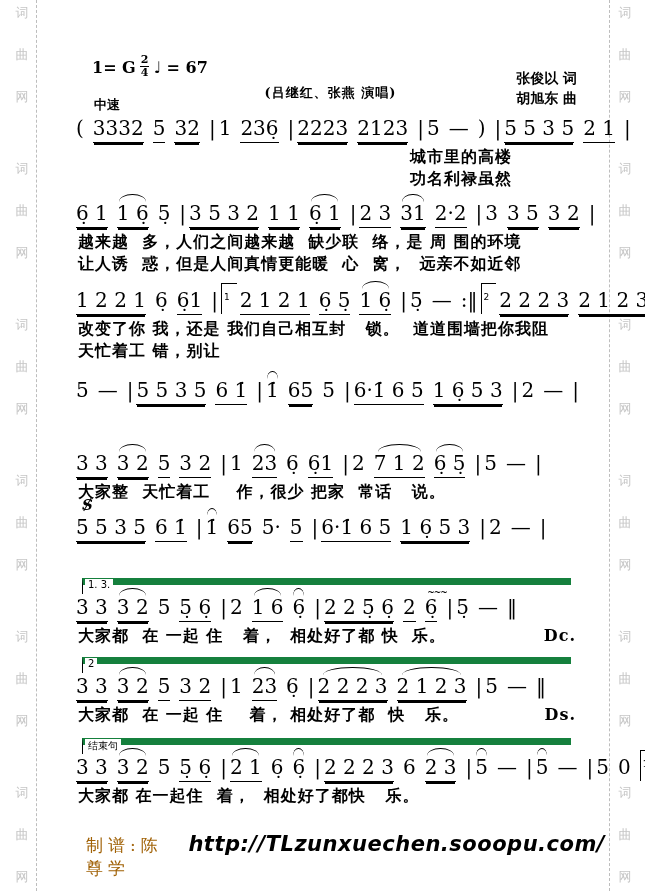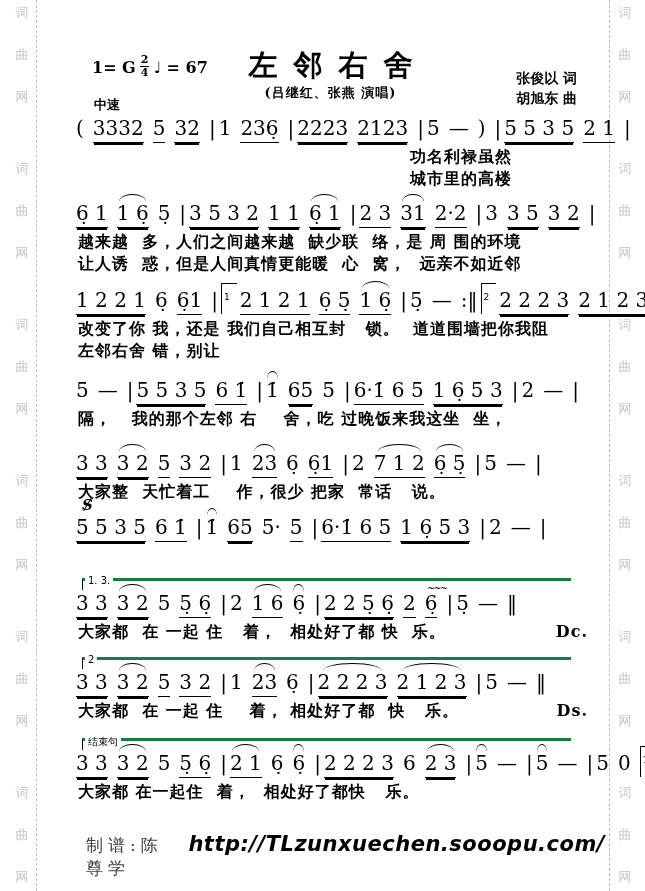--- a/index.html
+++ b/index.html
@@ -32,30 +32,30 @@
   .tok.u2{border-bottom:1.5px solid #000;padding-bottom:1px;box-shadow:0 3px 0 -1px #000;}
   .tok.bar{margin:0 3px 0 0;font-weight:normal;}
   .tok.slur::before{content:"";position:absolute;left:8%;right:8%;top:-6px;height:7px;
        border-top:1.5px solid #000;border-radius:50% 50% 0 0/100% 100% 0 0;}
   .tok.trill::after{content:"~~~";position:absolute;top:-15px;left:20%;font-size:9px;letter-spacing:-1px;font-weight:bold;}
   .mini{font-size:9px;align-self:flex-start;transform:translateY(-4px);border-left:1px solid #000;
         border-top:1px solid #000;padding:0 7px 4px 2px;margin-right:3px;font-family:"DejaVu Sans",sans-serif;}
   .lyric{display:flex;white-space:pre;padding-left:38px;font-size:16px;font-weight:bold;
          font-family:"DejaVu Sans","Liberation Sans",sans-serif;letter-spacing:1px;line-height:20px;margin-top:2px;}
   .lyric.right{padding-left:370px;}
-  .endmark{margin-left:auto;padding-right:20px;font-family:"DejaVu Serif",serif;font-size:16px;}
-  .bracket{position:relative;height:9px;margin-left:42px;width:488px;border-top:3px solid #15803d;border-left:1px solid #000;}
+  .endmark{margin-left:auto;padding-right:32px;font-family:"DejaVu Serif",serif;font-size:16px;}
+  .bracket{position:relative;height:9px;margin-left:42px;width:488px;border-top:7px solid #15803d;border-left:1px solid #000;}
   .bracket .blabel{position:absolute;top:-6px;left:2px;background:#fff;font-size:10px;padding:0 3px;
          font-family:"DejaVu Sans",sans-serif;}
   .segno{position:relative;height:16px;padding-left:42px;font-size:15px;font-weight:bold;font-style:italic;line-height:14px;}
   .segno i{display:inline-block;position:relative;}
   .segno i::after{content:"";position:absolute;left:-2px;right:-2px;top:45%;border-top:1.5px solid #000;transform:rotate(-60deg);}
   
   .footer{position:absolute;left:40px;top:832px;right:40px;display:flex;align-items:baseline;}
-  .maker{font-size:17px;letter-spacing:5px;margin-left:46px;color:#404040;font-weight:normal;}
+  .maker{font-size:17px;letter-spacing:5px;margin-left:46px;color:#a16207;font-weight:normal;}
   .url{font-family:"DejaVu Sans","Liberation Sans",sans-serif;font-size:21px;font-weight:bold;margin-left:14px;letter-spacing:0.5px;font-style:italic;}
 </style>
 </head>
 <body>
 
 <div class="wm-col left">
     <span>词</span>
     <span>曲</span>
     <span class="gap">网</span>
     <span>词</span>
@@ -92,21 +92,20 @@
     <span class="gap">网</span>
     <span>词</span>
     <span>曲</span>
     <span class="gap">网</span>
   </div>
 <div class="dash left"></div>
 <div class="dash right"></div>
 
 <div class="header">
   <div class="keysig"><span>1= G</span><span class="frac"><span class="top">2</span><span class="bot">4</span></span><span>♩</span> <span>= 67</span></div>
-  <div class="title">左邻右舍</div>
   <div class="performers">(吕继红、张燕 演唱)</div>
   <div class="credits"><span>张俊以 词</span><br><span>胡旭东 曲</span></div>
   <div class="speed">中速</div>
 </div>
 
 <div class="systems">
     <div class="system" style="top: 115px;">
       <div class="notes">
         <span class="tok">(</span>
         <span class="tok u2">3332</span>
@@ -120,22 +119,22 @@
         <span class="tok u2">2123</span>
         <span class="tok bar">|</span>
         <span class="tok">5</span>
         <span class="tok">—</span>
         <span class="tok">)</span>
         <span class="tok bar">|</span>
         <span class="tok u2">5 5 3 5</span>
         <span class="tok u1">2 1</span>
         <span class="tok bar">|</span>
       </div>
+      <div class="lyric right"><span>城市里的高楼</span></div>
       <div class="lyric right"><span>功名利禄虽然</span></div>
-      <div class="lyric right"><span>城市里的高楼</span></div>
     </div>
     <div class="system" style="top: 200px;">
       <div class="notes">
         <span class="tok u2">6̣ 1</span>
         <span class="tok u2 slur">1 6̣</span>
         <span class="tok">5̣</span>
         <span class="tok bar">|</span>
         <span class="tok u2">3 5 3 2</span>
         <span class="tok u2">1 1</span>
         <span class="tok u2 slur">6̣ 1</span>
@@ -164,42 +163,41 @@
         <span class="tok u1 slur">1 6̣</span>
         <span class="tok bar">|</span>
         <span class="tok">5̣</span>
         <span class="tok">—</span>
         <span class="tok bar">:‖</span>
         <span class="mini">2</span>
         <span class="tok u2">2 2 2 3</span>
         <span class="tok u2">2 1 2 3</span>
       </div>
       <div class="lyric"><span>改变了你 我，还是 我们自己相互封   锁。  道道围墙把你我阻</span></div>
-      <div class="lyric"><span>左邻右舍 错，别让</span></div>
+      <div class="lyric"><span>天忙着工 错，别让</span></div>
     </div>
     <div class="system" style="top: 377px;">
       <div class="notes">
         <span class="tok">5</span>
         <span class="tok">—</span>
         <span class="tok bar">|</span>
         <span class="tok u2">5 5 3 5</span>
         <span class="tok u1">6 1̇</span>
         <span class="tok bar">|</span>
         <span class="tok slur">1̇</span>
         <span class="tok u2">65</span>
         <span class="tok">5</span>
         <span class="tok bar">|</span>
         <span class="tok u1">6·1̇ 6 5</span>
         <span class="tok u2">1 6̣ 5 3</span>
         <span class="tok bar">|</span>
         <span class="tok">2</span>
         <span class="tok">—</span>
         <span class="tok bar">|</span>
       </div>
-      <div class="lyric"><span>隔，   我的那个左邻 右    舍，吃 过晚饭来我这坐  坐，</span></div>
     </div>
     <div class="system" style="top: 450px;">
       <div class="notes">
         <span class="tok u2">3 3</span>
         <span class="tok u2 slur">3 2</span>
         <span class="tok u1">5</span>
         <span class="tok u1">3 2</span>
         <span class="tok bar">|</span>
         <span class="tok">1</span>
         <span class="tok u1 slur">23</span>

